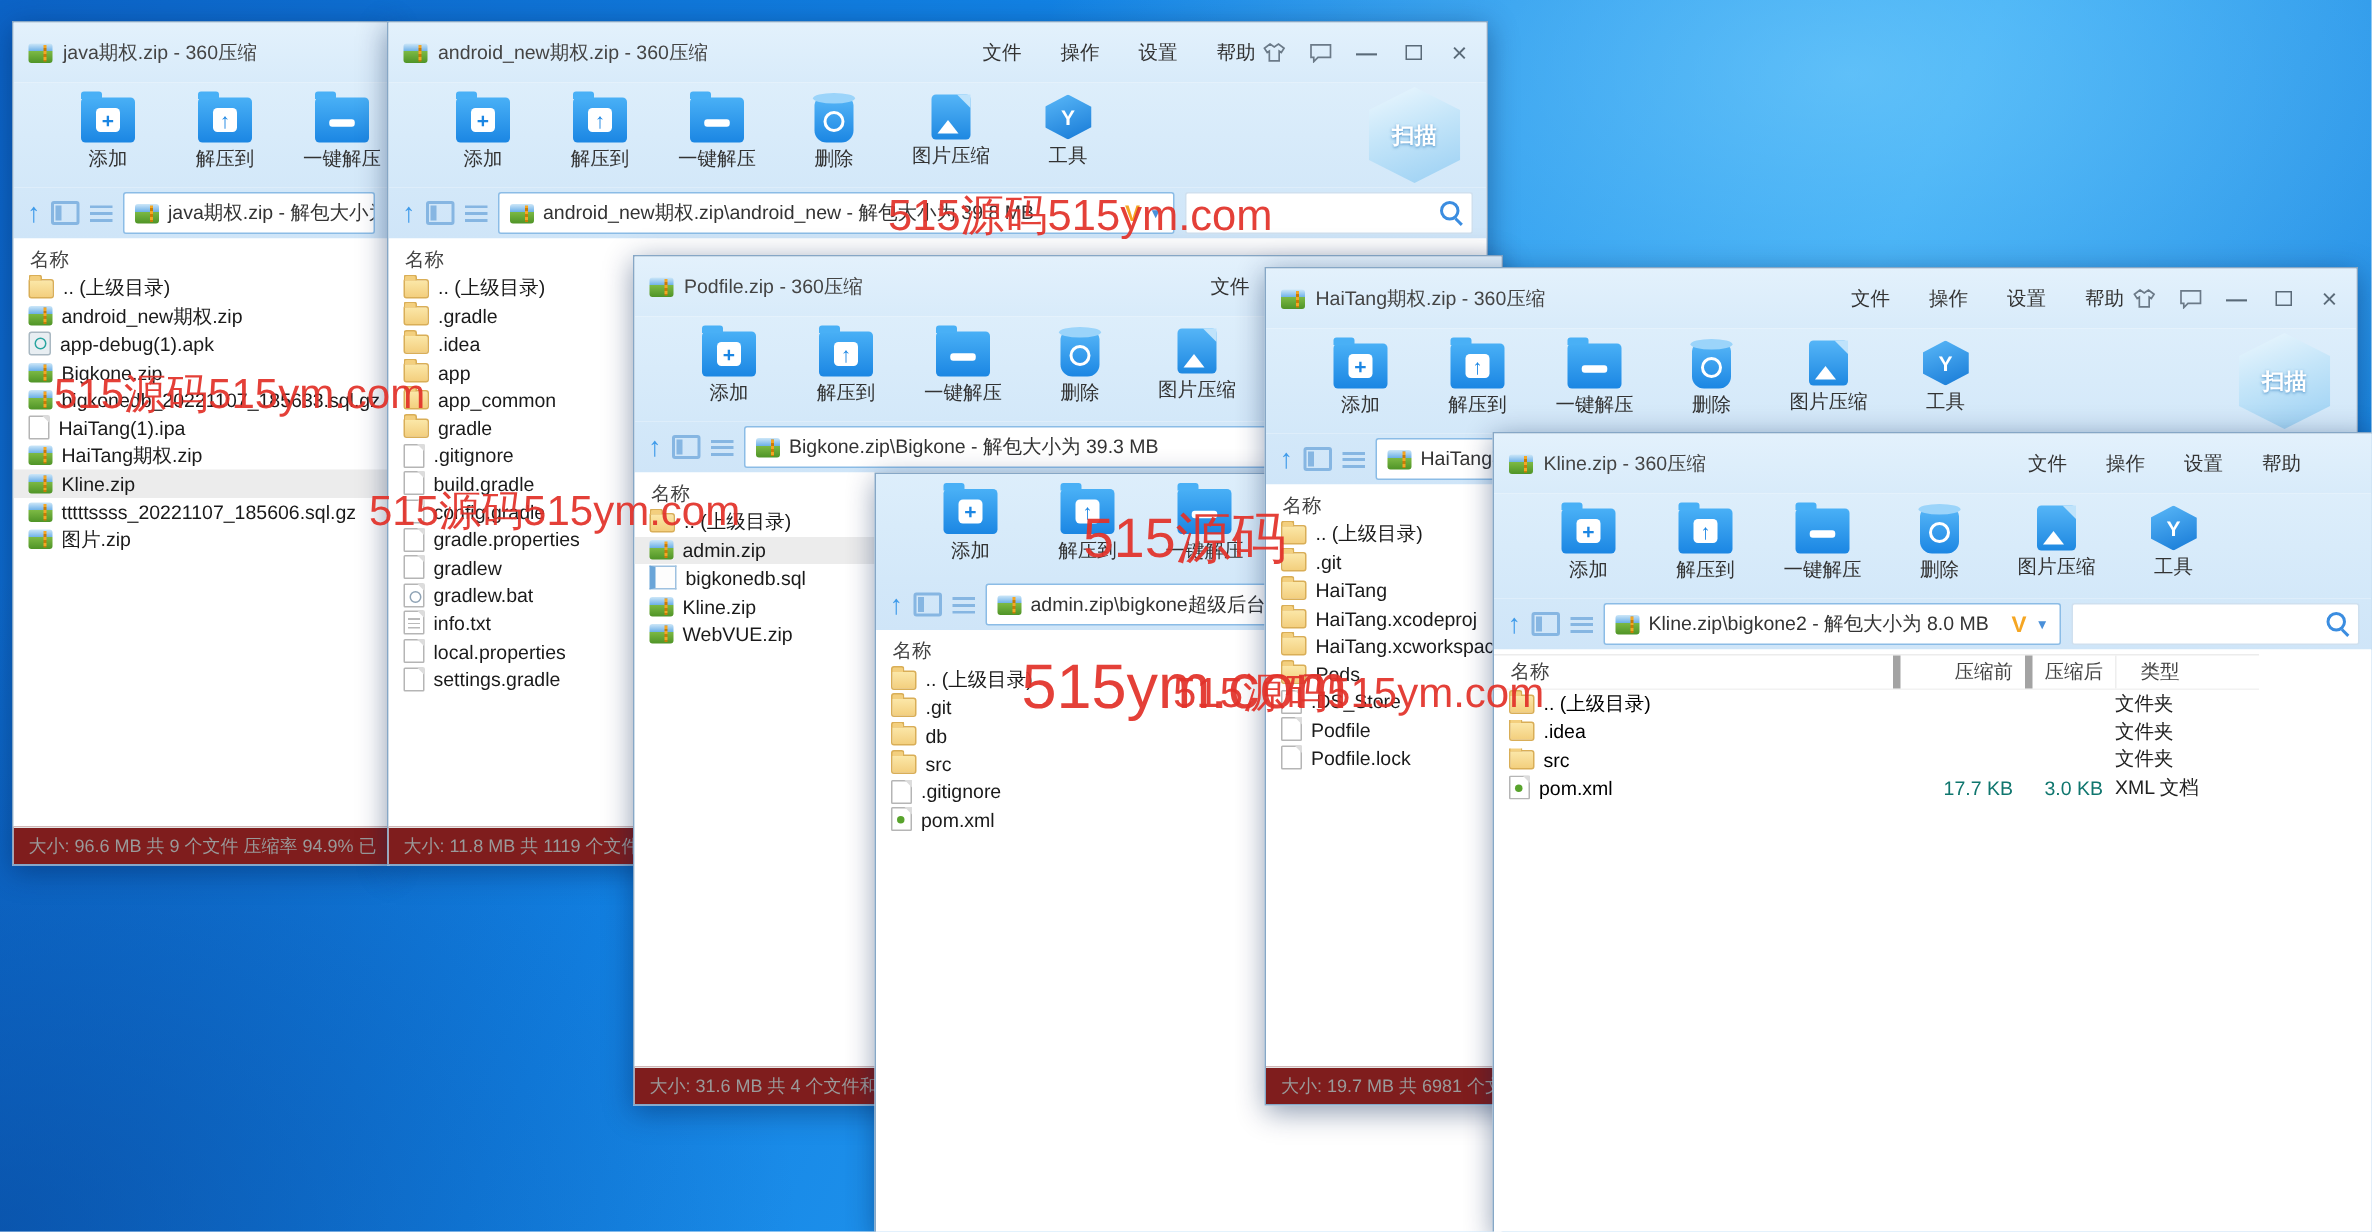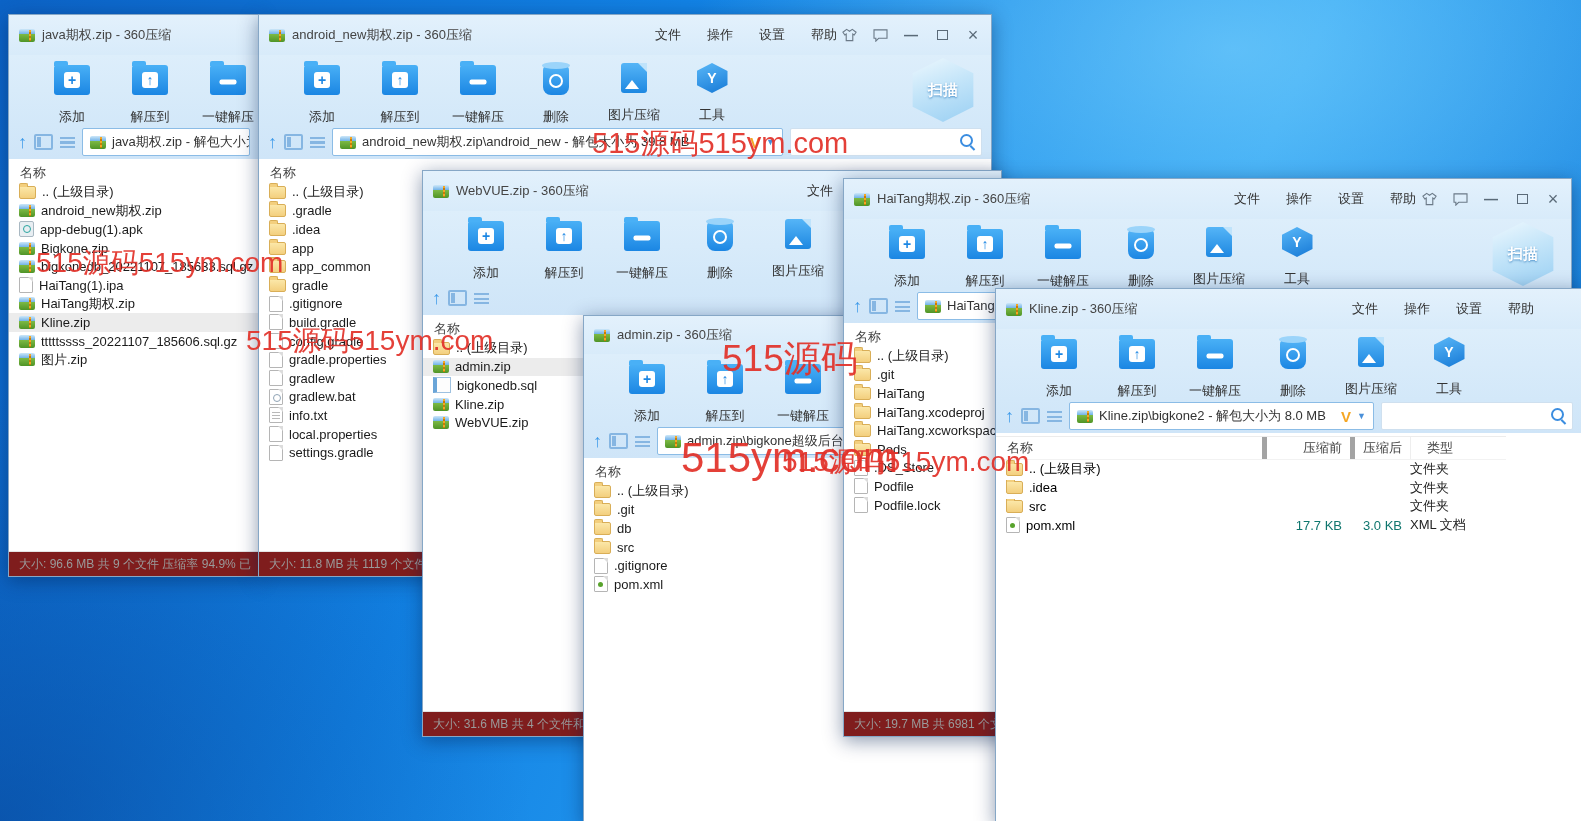--- a/index.html
+++ b/index.html
@@ -19,21 +19,21 @@
   .menus{position:absolute;top:0;height:40px;display:flex;align-items:center;gap:26px;font-size:13px;color:#333}
   .menus span{cursor:default}
   .winctrl{position:absolute;right:10px;top:0;height:40px;display:flex;align-items:center;gap:15px;color:#5a6a78}
   .wc{display:inline-flex;align-items:center;justify-content:center;width:16px;height:16px;font-size:14px}
   .wc-max i{width:9px;height:8px;border:1.5px solid #5a6a78;display:block}
   .wc-min{font-weight:bold;letter-spacing:0}
   .wc-close{font-size:18px}
   .toolbar{height:70px;display:flex;align-items:flex-start;padding-left:24px;position:relative;flex:none;
     background:linear-gradient(180deg,#ddeefb,#d3e8f9)}
   .tool{width:78px;display:flex;flex-direction:column;align-items:center;padding-top:6px;font-size:13px;color:#333;flex:none}
-  .tool .lbl{margin-top:13px;white-space:nowrap}
+  .tool .lbl{margin-top:2px;white-space:nowrap}
   .tico{position:relative;width:36px;height:30px}
   .t-fold{background:linear-gradient(180deg,#49b0f6,#1b86e3);border-radius:3px;margin-top:4px}
   .t-fold::before{content:"";position:absolute;top:-4px;left:0;width:14px;height:5px;background:#49b0f6;border-radius:2px 2px 0 0}
   .badge{position:absolute;left:50%;top:50%;transform:translate(-50%,-50%);width:16px;height:16px;background:#fff;border-radius:3px;
     color:#1b86e3;font-size:14px;font-weight:bold;display:flex;align-items:center;justify-content:center;font-style:normal}
   .t-one .bar{position:absolute;left:50%;top:55%;transform:translate(-50%,-50%);width:17px;height:5px;background:#fff;border-radius:2px}
   .t-del{width:26px;margin:4px 5px 0;background:linear-gradient(180deg,#55b5f7,#1b86e3);border-radius:5px 5px 8px 8px;position:relative}
   .t-del::before{content:"";position:absolute;top:-3px;left:-1px;right:-1px;height:7px;border-radius:50%;background:#9bd4fa}
   .t-del::after{content:"";position:absolute;left:50%;top:54%;transform:translate(-50%,-50%);width:10px;height:10px;border:2px solid #fff;border-radius:50%}
   .t-img{width:26px;margin:2px 5px 0;background:linear-gradient(180deg,#55b5f7,#1e88e1);border-radius:3px;position:relative}
@@ -316,21 +316,21 @@
         <span class="fico" data-icon="file"></span>
         <span>settings.gradle</span>
       </div>
   </div>
   <div class="statusbar">大小: 11.8 MB 共 1119 个文件</div>
 </div>
 
 <div class="win" style="left:422px;top:170px;width:578px;height:565px;z-index:3">
   <div class="titlebar">
     <span class="ic-zip-s"></span>
-    <span class="wtitle">WebVUE.zip - 360压缩</span>
+    <span class="wtitle">Podfile.zip - 360压缩</span>
     <div class="menus" style="left:384px">
       <span>文件</span>
       <span>操作</span>
       <span>设置</span>
       <span>帮助</span>
     </div>
   </div>
   <div class="toolbar">
     <div class="tool">
         <div class="tico t-fold t-add">
@@ -360,20 +360,24 @@
       </div>
     <div class="tool">
         <div class="tico t-tool">Y</div>
         <span class="lbl">工具</span>
       </div>
   </div>
   <div class="addr-row">
     <span class="up-arrow">↑</span>
     <span class="ic-thumb"></span>
     <span class="ic-list"></span>
+    <div class="addr">
+      <span class="ic-zip-s"></span>
+      <span>Bigkone.zip\Bigkone - 解包大小为 39.3 MB</span>
+    </div>
   </div>
   <div class="filelist">
     <div class="colhdr">名称</div>
     <div class="frow">
         <span class="fico" data-icon="folder"></span>
         <span>.. (上级目录)</span>
       </div>
     <div class="frow sel">
         <span class="fico" data-icon="zip"></span>
         <span>admin.zip</span>
@@ -388,24 +392,20 @@
       </div>
     <div class="frow">
         <span class="fico" data-icon="zip"></span>
         <span>WebVUE.zip</span>
       </div>
   </div>
   <div class="statusbar">大小: 31.6 MB 共 4 个文件和</div>
 </div>
 
 <div class="win" style="left:583px;top:315px;width:417px;height:506px;z-index:4">
-  <div class="titlebar" style="height:38px">
-    <span class="ic-zip-s"></span>
-    <span class="wtitle">admin.zip - 360压缩</span>
-  </div>
   <div class="toolbar">
     <div class="tool">
         <div class="tico t-fold t-add">
           <i class="badge">+</i>
         </div>
         <span class="lbl">添加</span>
       </div>
     <div class="tool">
         <div class="tico t-fold t-ext">
           <i class="badge">↑</i>

